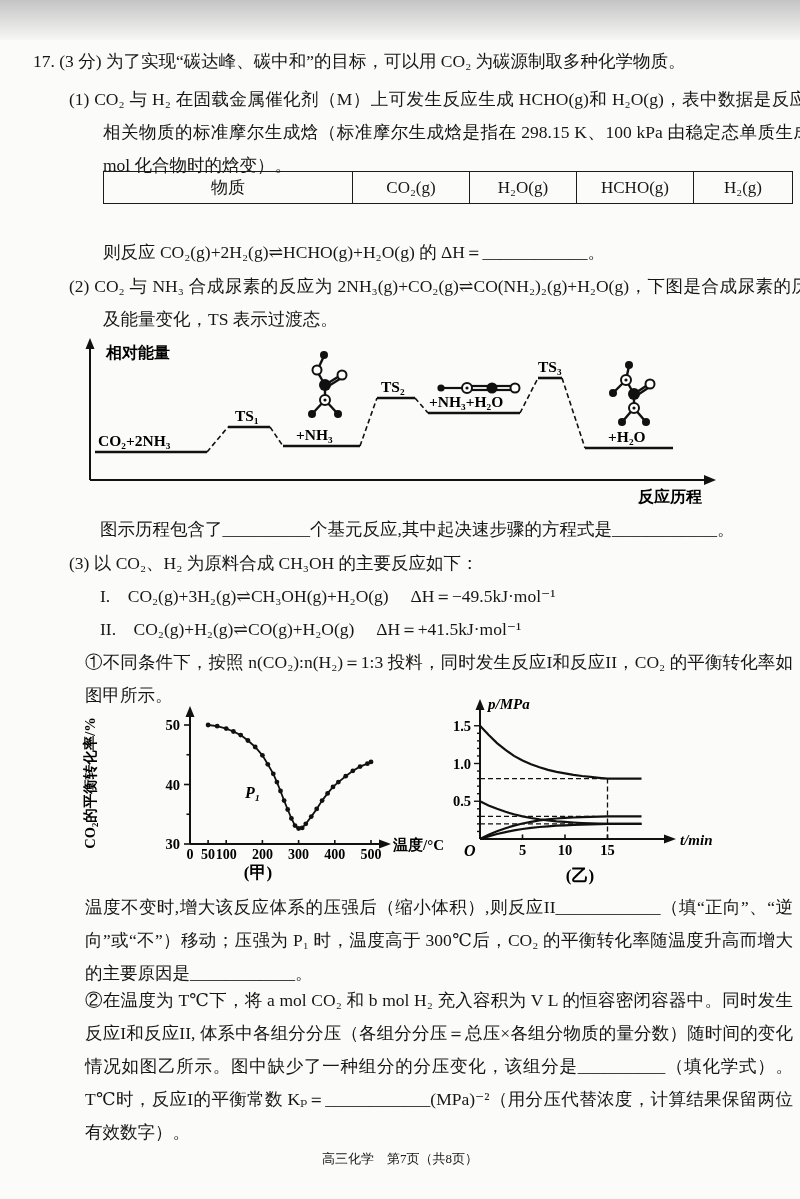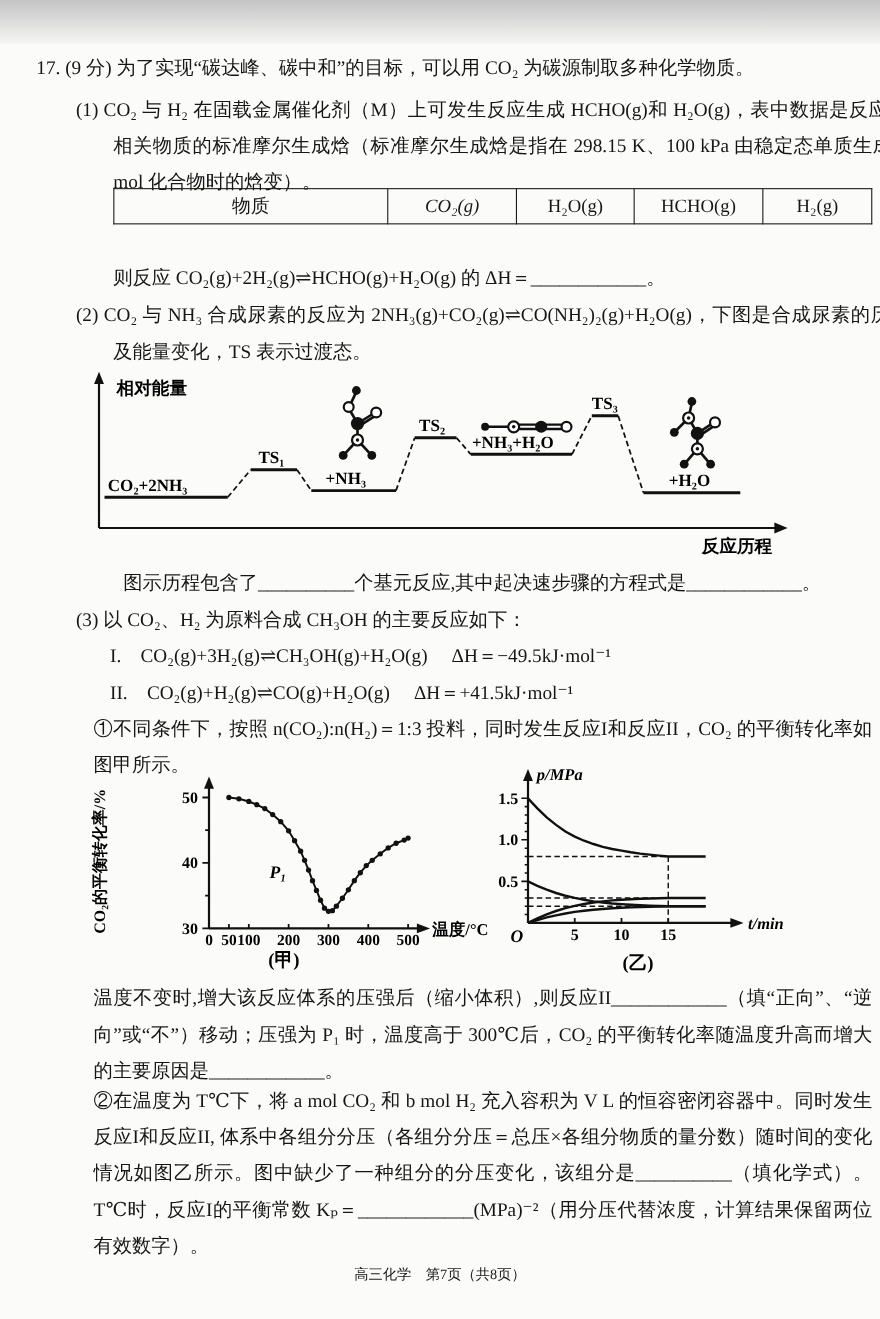--- a/index.html
+++ b/index.html
@@ -18,29 +18,29 @@
   table.htable tr:first-child td{height:28px;}
   table.htable tr:last-child td{height:31px;}
   .footer{position:absolute;left:0;top:1150px;width:800px;text-align:center;font-size:13px;}
   svg text{font-family:"Liberation Serif","DejaVu Serif",serif;}
 </style>
 </head>
 <body>
 
 <div class="scan-band"></div>
 
-<div class="para" style="left:33px;top:45px;width:756px;">17. (9 分) 为了实现“碳达峰、碳中和”的目标，可以用 CO₂ 为碳源制取多种化学物质。</div>
+<div class="para" style="left:33px;top:45px;width:756px;">17. (3 分) 为了实现“碳达峰、碳中和”的目标，可以用 CO₂ 为碳源制取多种化学物质。</div>
 
 <div class="para hang" style="left:69px;top:83px;width:722px;">(1) CO₂ 与 H₂ 在固载金属催化剂（M）上可发生反应生成 HCHO(g)和 H₂O(g)，表中数据是反应中相关物质的标准摩尔生成焓（标准摩尔生成焓是指在 298.15 K、100 kPa 由稳定态单质生成 1 mol 化合物时的焓变）。</div>
 
 <table class="htable">
   <tbody>
       <tr>
     <td style="width:240px;">物质</td>
-    <td style="width:108px;font-style:italic;">CO₂(g)</td>
+    <td style="width:108px;">CO₂(g)</td>
     <td style="width:98px;text-align:center;">H₂O(g)</td>
     <td style="width:108px;margin-left:32px;">HCHO(g)</td>
     <td style="width:90px;">H₂(g)</td>
   </tr>
 </tbody>
   </table>
 
 <div class="para eq" style="left:103px;top:236px;">则反应 CO₂(g)+2H₂(g)⇌HCHO(g)+H₂O(g) 的 ΔH＝____________。</div>
 
 <div class="para hang" style="left:69px;top:270px;width:724px;">(2) CO₂ 与 NH₃ 合成尿素的反应为 2NH₃(g)+CO₂(g)⇌CO(NH₂)₂(g)+H₂O(g)，下图是合成尿素的历程及能量变化，TS 表示过渡态。</div>
@@ -127,21 +127,21 @@
     <circle cx="533" cy="57" r="4" fill="#111" stroke="none"></circle>
     <circle cx="554" cy="58" r="6" fill="#111" stroke="none"></circle>
     <circle cx="570" cy="48" r="4.5" fill="#fff" stroke="#111" stroke-width="2"></circle>
     <circle cx="554" cy="72" r="5" fill="#fff" stroke="#111" stroke-width="2"></circle>
     <circle cx="554" cy="72" r="1.6" fill="#111" stroke="none"></circle>
     <circle cx="542" cy="86" r="4" fill="#111" stroke="none"></circle>
     <circle cx="566" cy="86" r="4" fill="#111" stroke="none"></circle>
   </g>
 </svg>
 
-<div class="para eq" style="left:112px;top:513px;">图示历程包含了__________个基元反应,其中起决速步骤的方程式是____________。</div>
+<div class="para eq" style="left:100px;top:513px;">图示历程包含了__________个基元反应,其中起决速步骤的方程式是____________。</div>
 
 <div class="para hang" style="left:69px;top:547px;width:724px;">(3) 以 CO₂、H₂ 为原料合成 CH₃OH 的主要反应如下：</div>
 
 <div class="para eq" style="left:100px;top:580px;">I.　CO₂(g)+3H₂(g)⇌CH₃OH(g)+H₂O(g)　 ΔH＝−49.5kJ·mol⁻¹</div>
 <div class="para eq" style="left:100px;top:613px;">II.　CO₂(g)+H₂(g)⇌CO(g)+H₂O(g)　 ΔH＝+41.5kJ·mol⁻¹</div>
 
 <div class="para" style="left:85px;top:646px;width:708px;">①不同条件下，按照 n(CO₂):n(H₂)＝1:3 投料，同时发生反应I和反应II，CO₂ 的平衡转化率如图甲所示。</div>
 
 <svg id="chart-jia" style="position:absolute;left:75px;top:698px;" width="370" height="192" viewBox="0 0 370 192">
   <line x1="115" y1="146" x2="115" y2="16" stroke="#111" stroke-width="2"></line>

